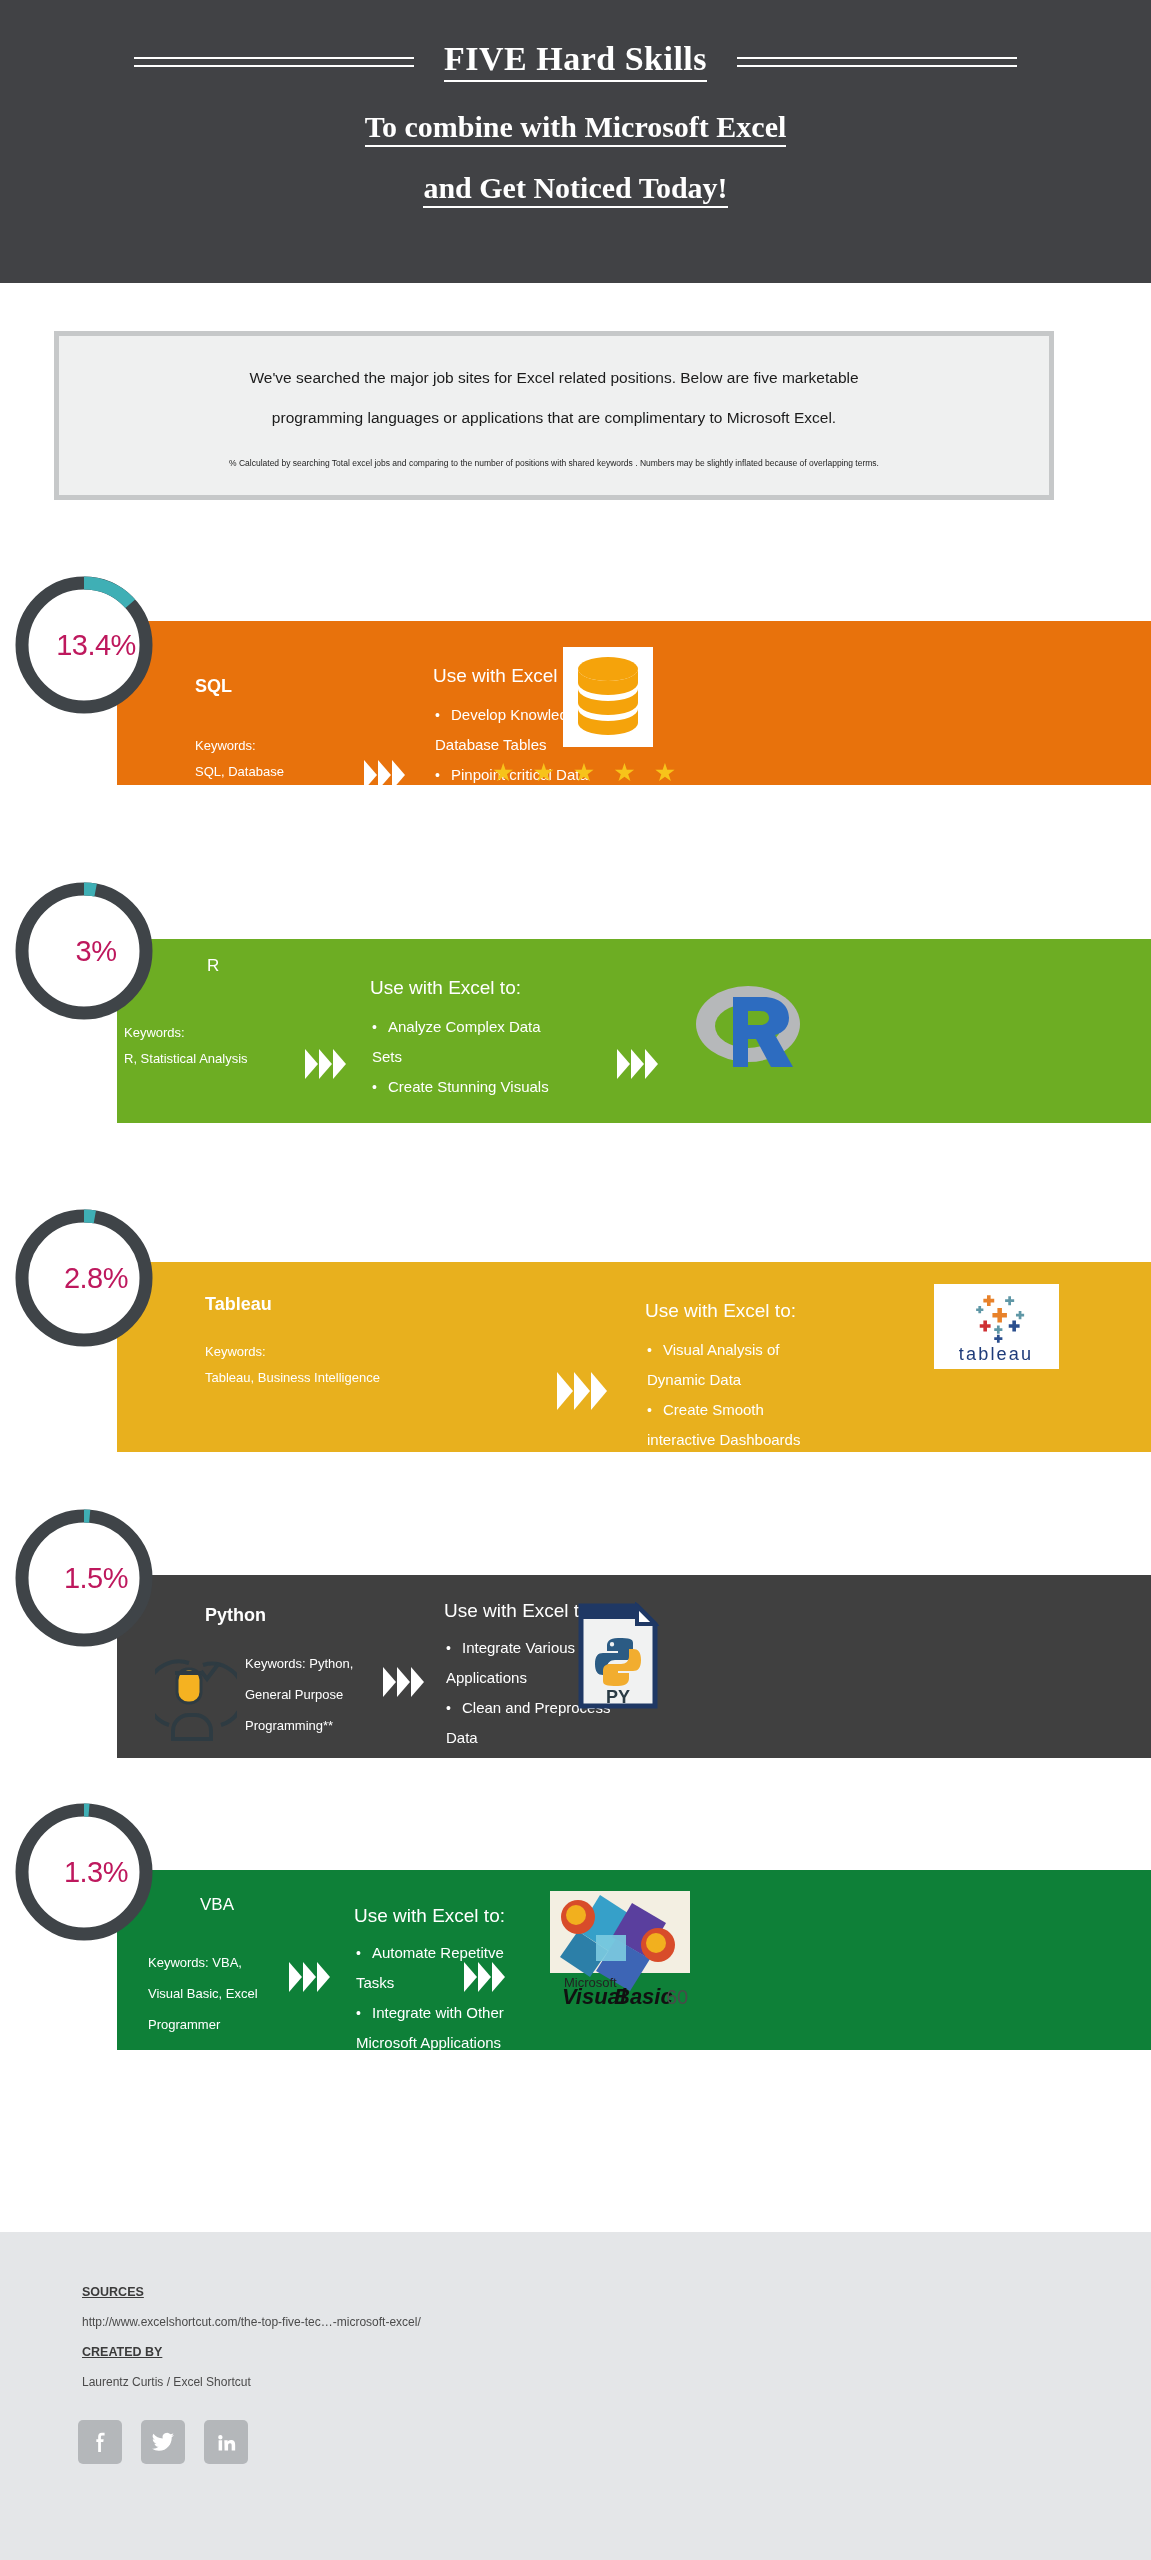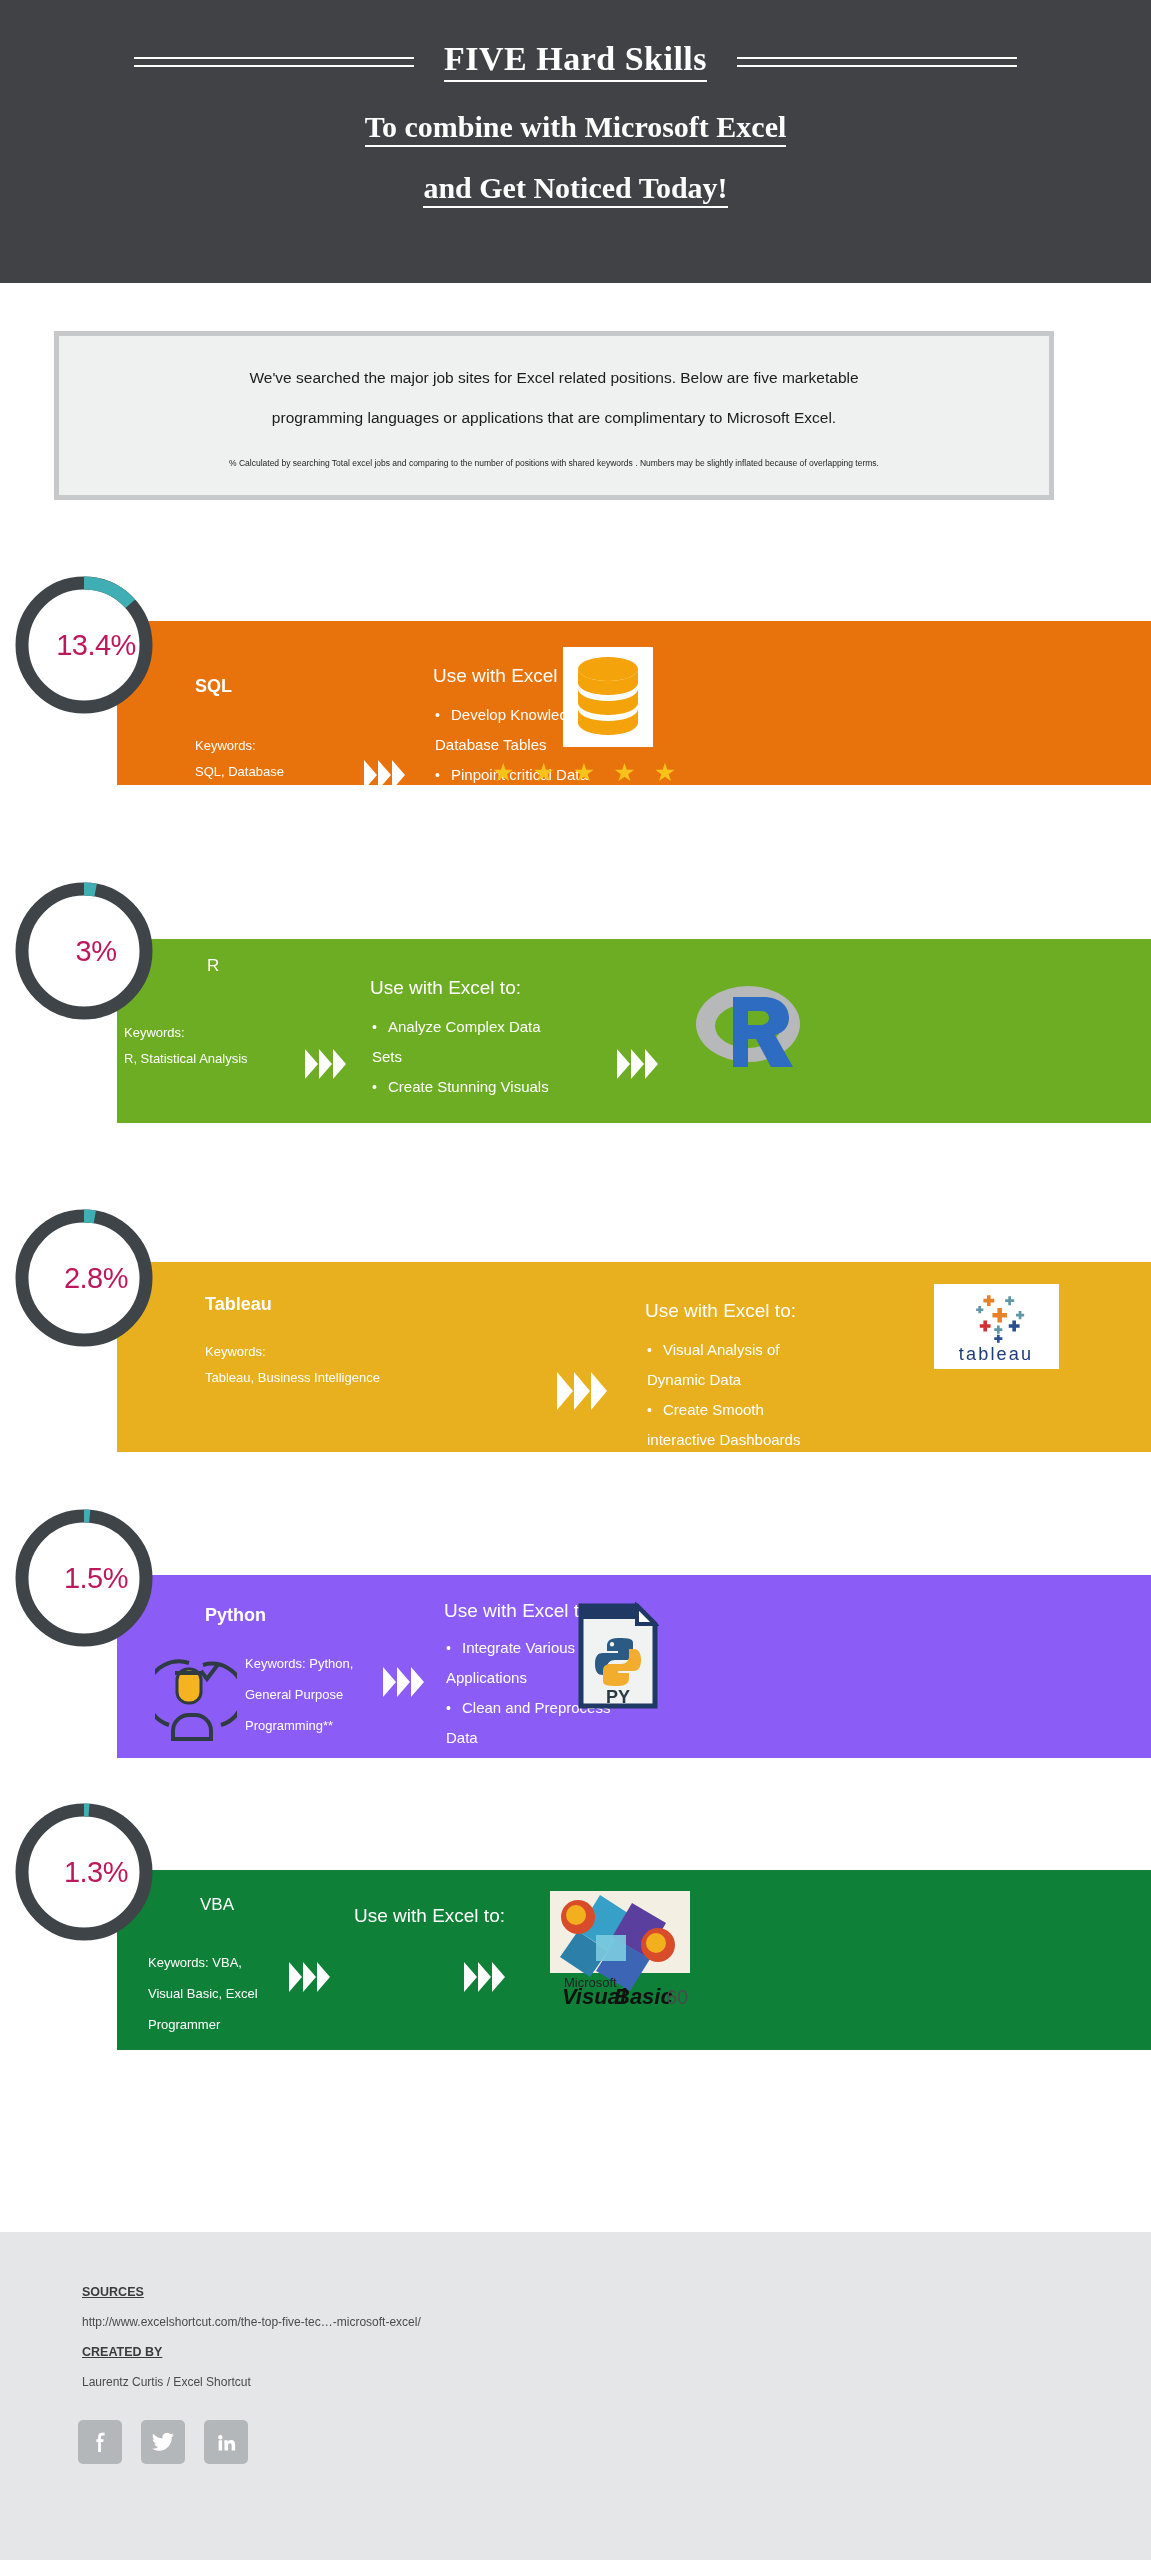--- a/index.html
+++ b/index.html
@@ -77,21 +77,21 @@
   .row { position: absolute; }
   .bar {
     position: absolute;
     height: 100%;
     left: 117px;
     width: 1034px;
   }
   .row-orange  .bar { background: #e8720c; }
   .row-green   .bar { background: #6dad23; }
   .row-amber   .bar { background: #e8b01e; }
-  .row-teal    .bar { background: #8b5cf6; }
+  .row-teal    .bar { background: #404040; }
   .row-dgreen  .bar { background: #0e8038; }
 
   
   .donut {
     position: absolute;
     z-index: 20;
     width: 148px; height: 148px;
   }
   .donut svg { display: block; width: 148px; height: 148px; }
   .donut .pct {
@@ -486,20 +486,30 @@
       </div>
 
       <div class="chev" style="left:172px; top:92px;">
         <i></i>
           <i></i>
           <i></i>
       </div>
 
       <div class="uses-head" style="left:237px; top:35px;">Use with Excel to:</div>
 
+      <ul class="uses-list" style="left:239px; top:68px; width:240px;">
+        <li>
+          <span>Automate Repetitve</span><br>
+          <span style="margin-left:-16px; display:inline-block">Tasks</span>
+        </li>
+        <li>
+          <span>Integrate with Other</span><br>
+          <span style="margin-left:-16px; display:inline-block">Microsoft Applications</span>
+        </li>
+      </ul>
 
       <div class="chev" style="left:347px; top:92px;">
         <i></i>
           <i></i>
           <i></i>
       </div>
 
       <div style="position:absolute; left:427px; top:13px; width:155px; height:125px;">
         <svg viewBox="0 0 155 125" width="155" height="125" aria-hidden="true">
           <rect x="6" y="8" width="140" height="82" fill="#f3efe2"></rect>

